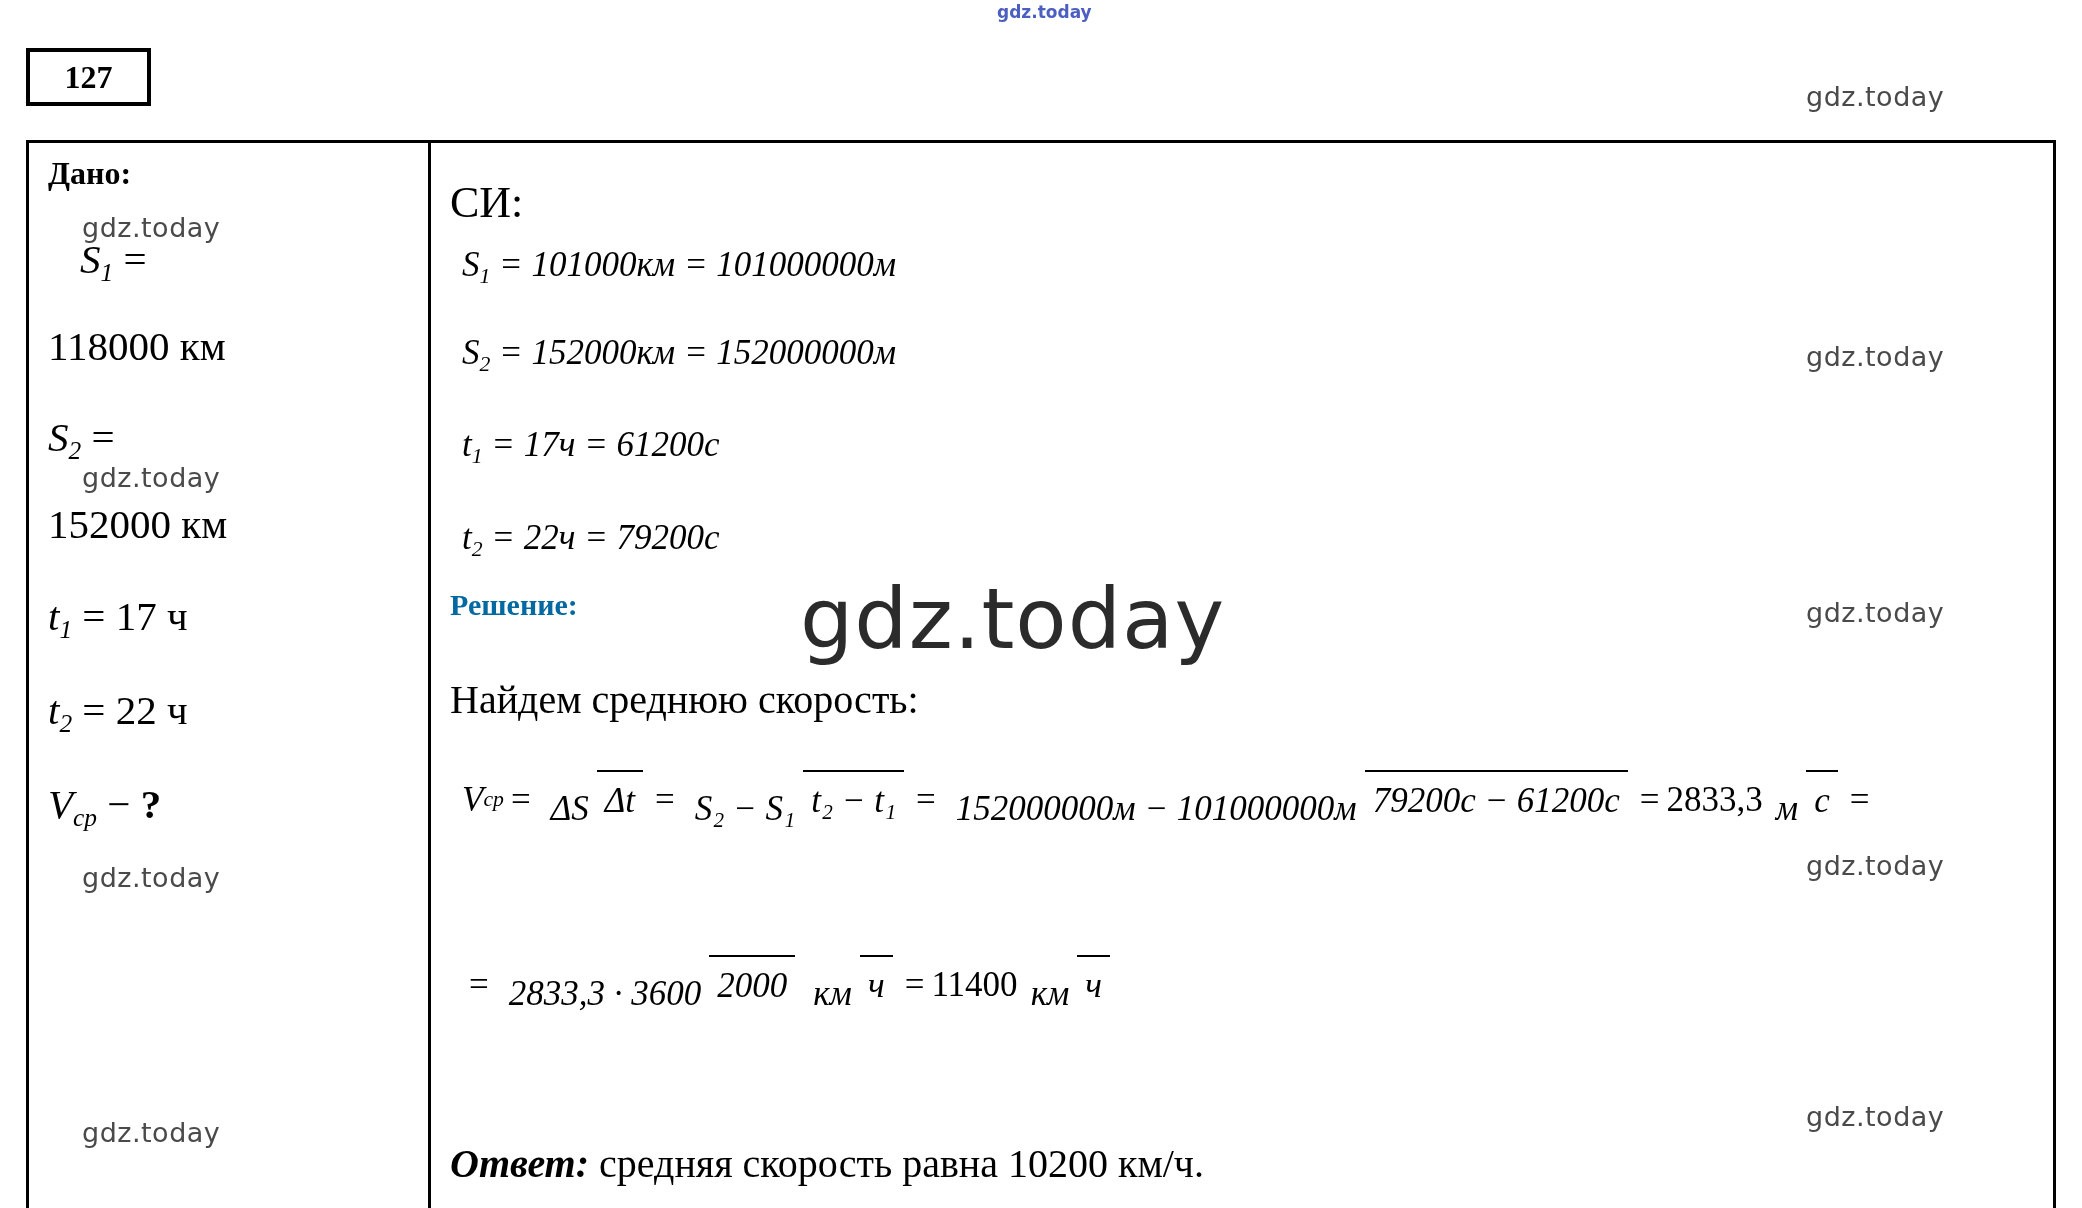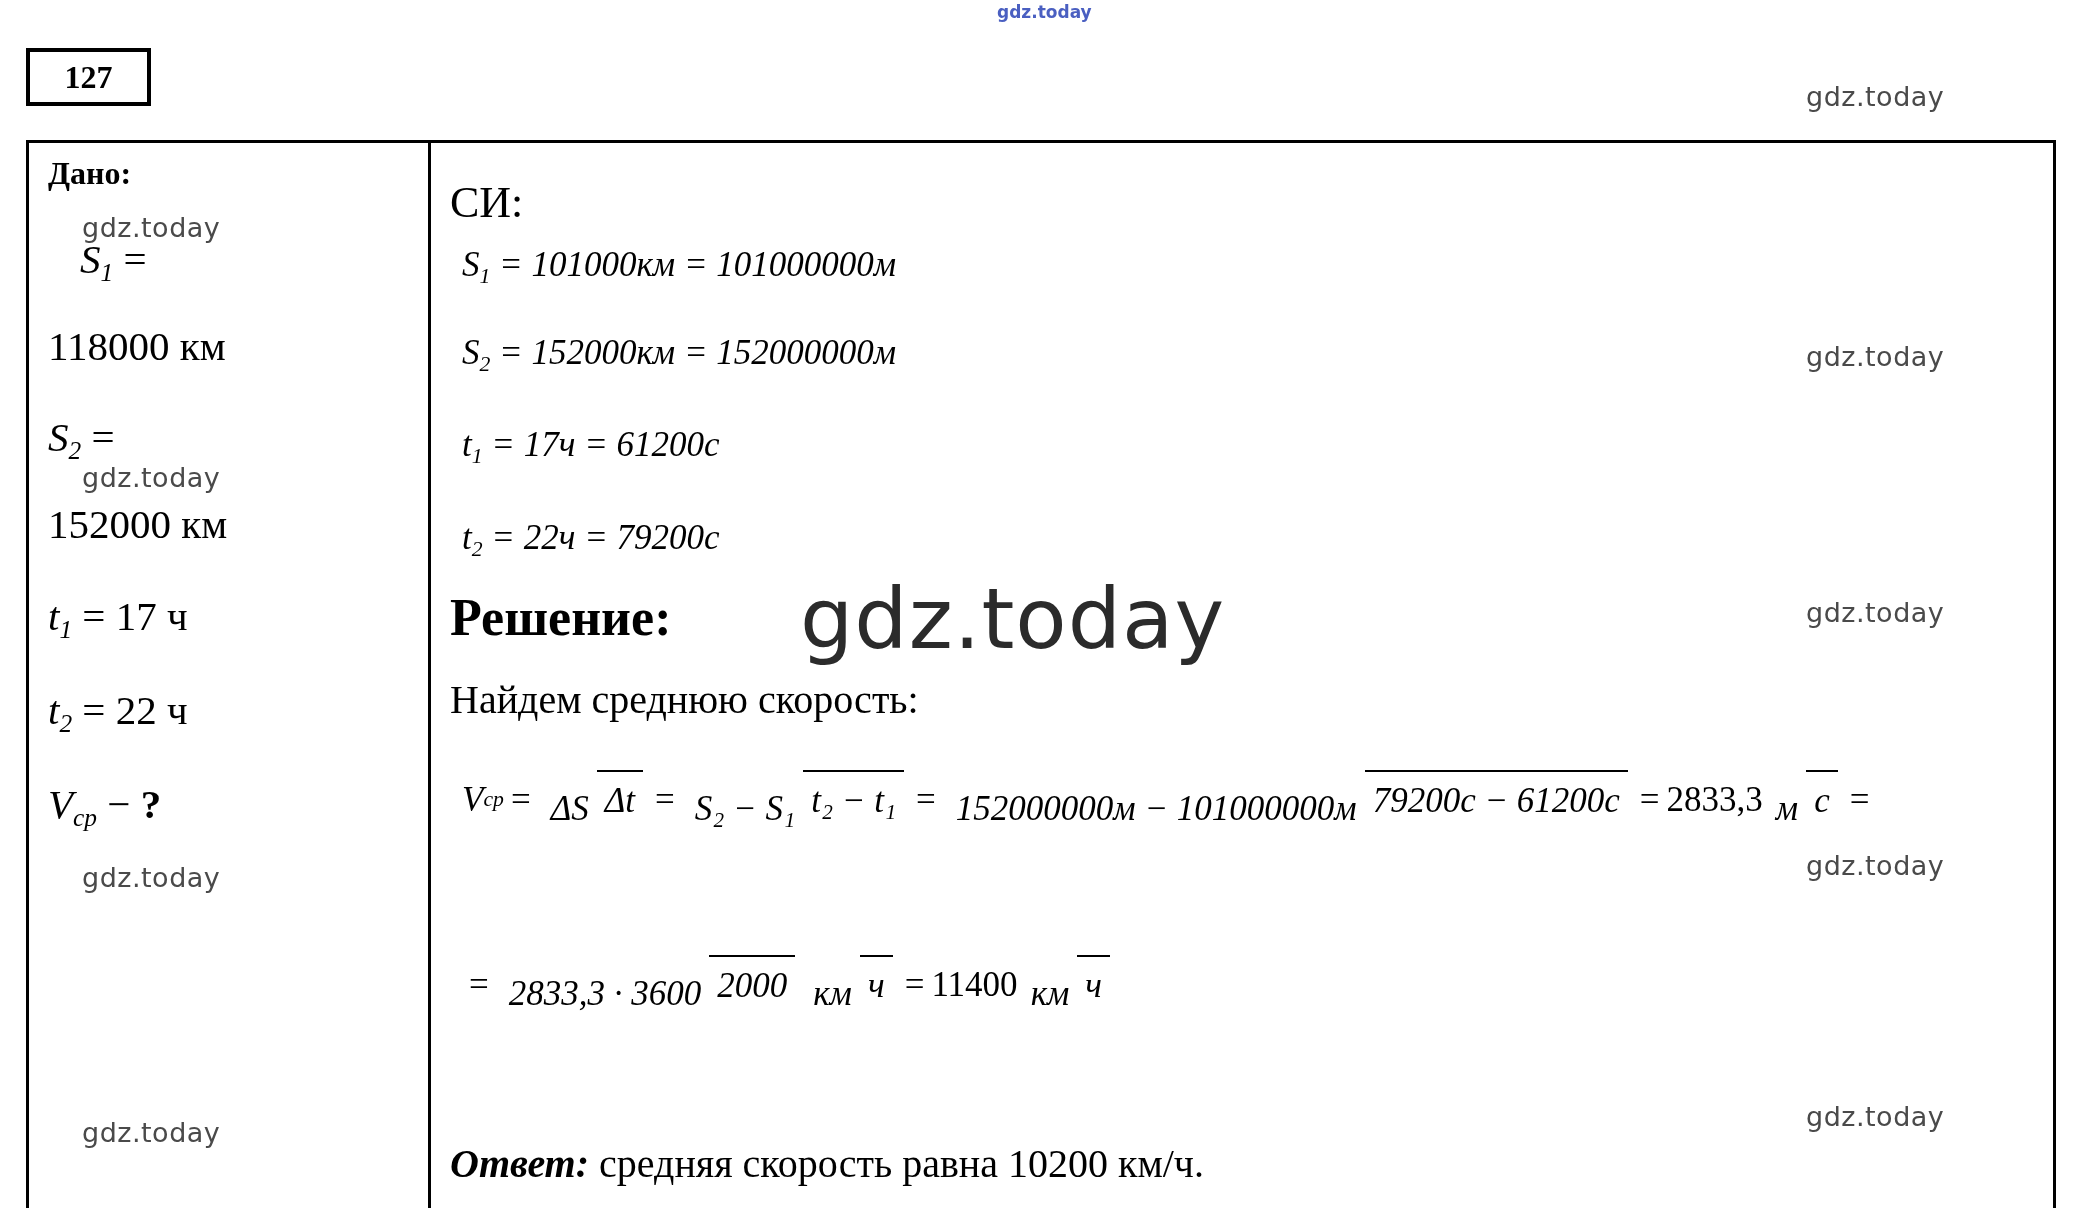--- a/index.html
+++ b/index.html
@@ -108,22 +108,22 @@
     position: absolute;
     font-size: 35px;
     white-space: nowrap;
     font-style: italic;
   }
   .sol-title {
     position: absolute;
     left: 450px;
     top: 588px;
     font-weight: bold;
-    font-size: 52px;
-    color: #000000;
+    font-size: 30px;
+    color: #0369a1;
   }
   .sol-line {
     position: absolute;
     left: 450px;
     top: 676px;
     font-size: 40px;
     white-space: nowrap;
   }
   .answer {
     position: absolute;

